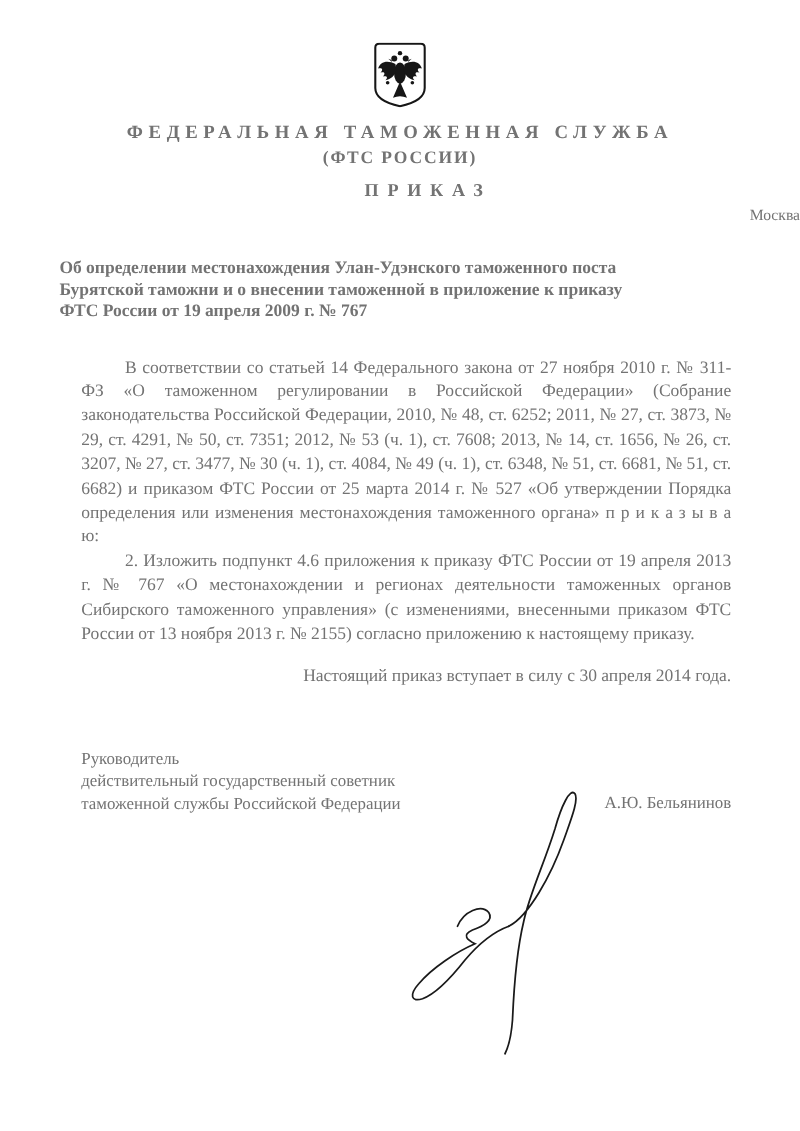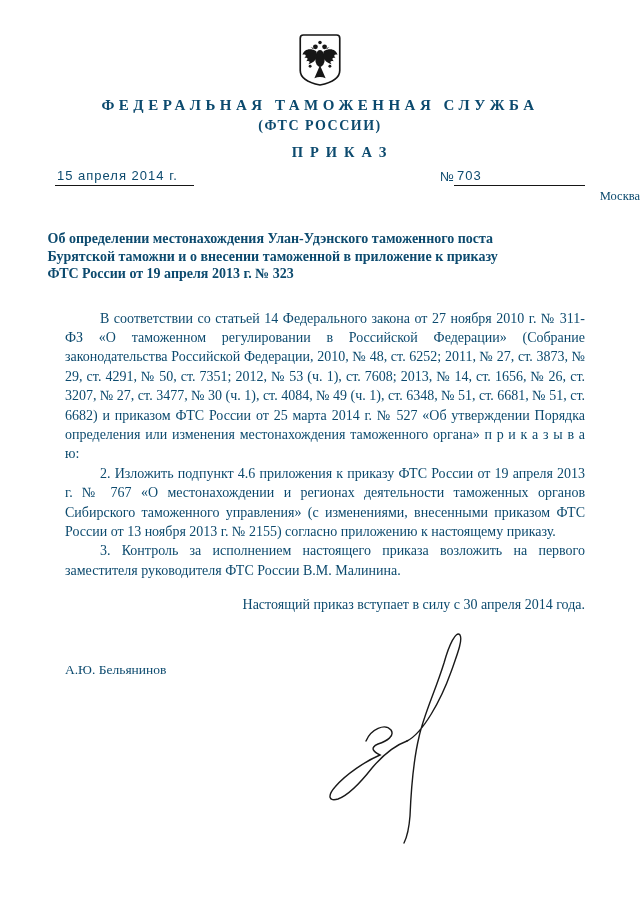--- a/index.html
+++ b/index.html
@@ -1,21 +1,21 @@
 <!DOCTYPE html>
 <html lang="ru"><head>
 <meta charset="utf-8">
 <style>
   html,body{margin:0;padding:0;background:#808080;}
   .page{
     position:relative;
     width:640px;height:905px;
     margin:0 auto;
     background:#ffffff;
-    color:#0c4a6e;
+    color:#737373;
     font-family:"Liberation Serif", serif;
     overflow:hidden;
   }
   
   .emblem-wrap{padding-top:34px;text-align:center;}
   .emblem-wrap svg{display:inline-block;}
   .org-name{
     margin-top:7px;text-align:center;font-weight:bold;
     font-size:15px;letter-spacing:4.5px;white-space:nowrap;
   }
@@ -93,44 +93,41 @@
         <circle cx="10.5" cy="31" r="1.4"></circle>
         <circle cx="29.5" cy="31" r="1.4"></circle>
       </g>
     </svg>
   </div>
 
   <div class="org-name">ФЕДЕРАЛЬНАЯ ТАМОЖЕННАЯ СЛУЖБА</div>
   <div class="org-abbr">(ФТС РОССИИ)</div>
   <div class="doc-type">ПРИКАЗ</div>
 
-  <div class="ref-row">
-    <span class="date-cell">15 апреля 2014 г.</span>
-    <span class="num-cell">
-      <span class="num-sign">№</span>
-      <span class="num-value">703</span>
-    </span>
-  </div>
 
   <div class="place">Москва</div>
 
   <div class="title">
     <div>Об определении местонахождения Улан-Удэнского таможенного поста</div>
     <div>Бурятской таможни и о внесении таможенной в приложение к приказу</div>
-    <div>ФТС России от 19 апреля 2013 г. № 323</div>
+    <div>ФТС России от 19 апреля 2009 г. № 767</div>
   </div>
 
   <div class="body-text">
     <p>В соответствии со статьей 14 Федерального закона от 27 ноября 2010 г. № 311-ФЗ «О таможенном регулировании в Российской Федерации» (Собрание законодательства Российской Федерации, 2010, № 48, ст. 6252; 2011, № 27, ст. 3873, № 29, ст. 4291, № 50, ст. 7351; 2012, № 53 (ч. 1), ст. 7608; 2013, № 14, ст. 1656, № 26, ст. 3207, № 27, ст. 3477, № 30 (ч. 1), ст. 4084, № 49 (ч. 1), ст. 6348, № 51, ст. 6681, № 51, ст. 6682) и приказом ФТС России от 25 марта 2014 г. № 527 «Об утверждении Порядка определения или изменения местонахождения таможенного органа» п р и к а з ы в а ю:</p>
     <p>2. Изложить подпункт 4.6 приложения к приказу ФТС России от 19 апреля 2013 г. № 767 «О местонахождении и регионах деятельности таможенных органов Сибирского таможенного управления» (с изменениями, внесенными приказом ФТС России от 13 ноября 2013 г. № 2155) согласно приложению к настоящему приказу.</p>
-    <p>3. Контроль за исполнением настоящего приказа возложить на первого заместителя руководителя ФТС России В.М. Малинина.</p>
     <p class="closing">Настоящий приказ вступает в силу с 30 апреля 2014 года.</p>
   </div>
 
   <div class="sig-block">
+    <div>
+      <div>Руководитель</div>
+      <div>действительный государственный советник</div>
+      <div>таможенной службы Российской Федерации</div>
+    </div>
     <div class="sig-name">А.Ю. Бельянинов</div>
   </div>
 
   <svg class="sig-overlay" viewBox="0 0 640 905">
     <g fill="none" stroke="#1a1a1a" stroke-width="1.4" stroke-linecap="round">
       <path d="
         M 366 741
         C 371 729, 385 723, 391 730
         C 395 736, 387 741, 378 744
         C 369 748, 374 752, 380 755

